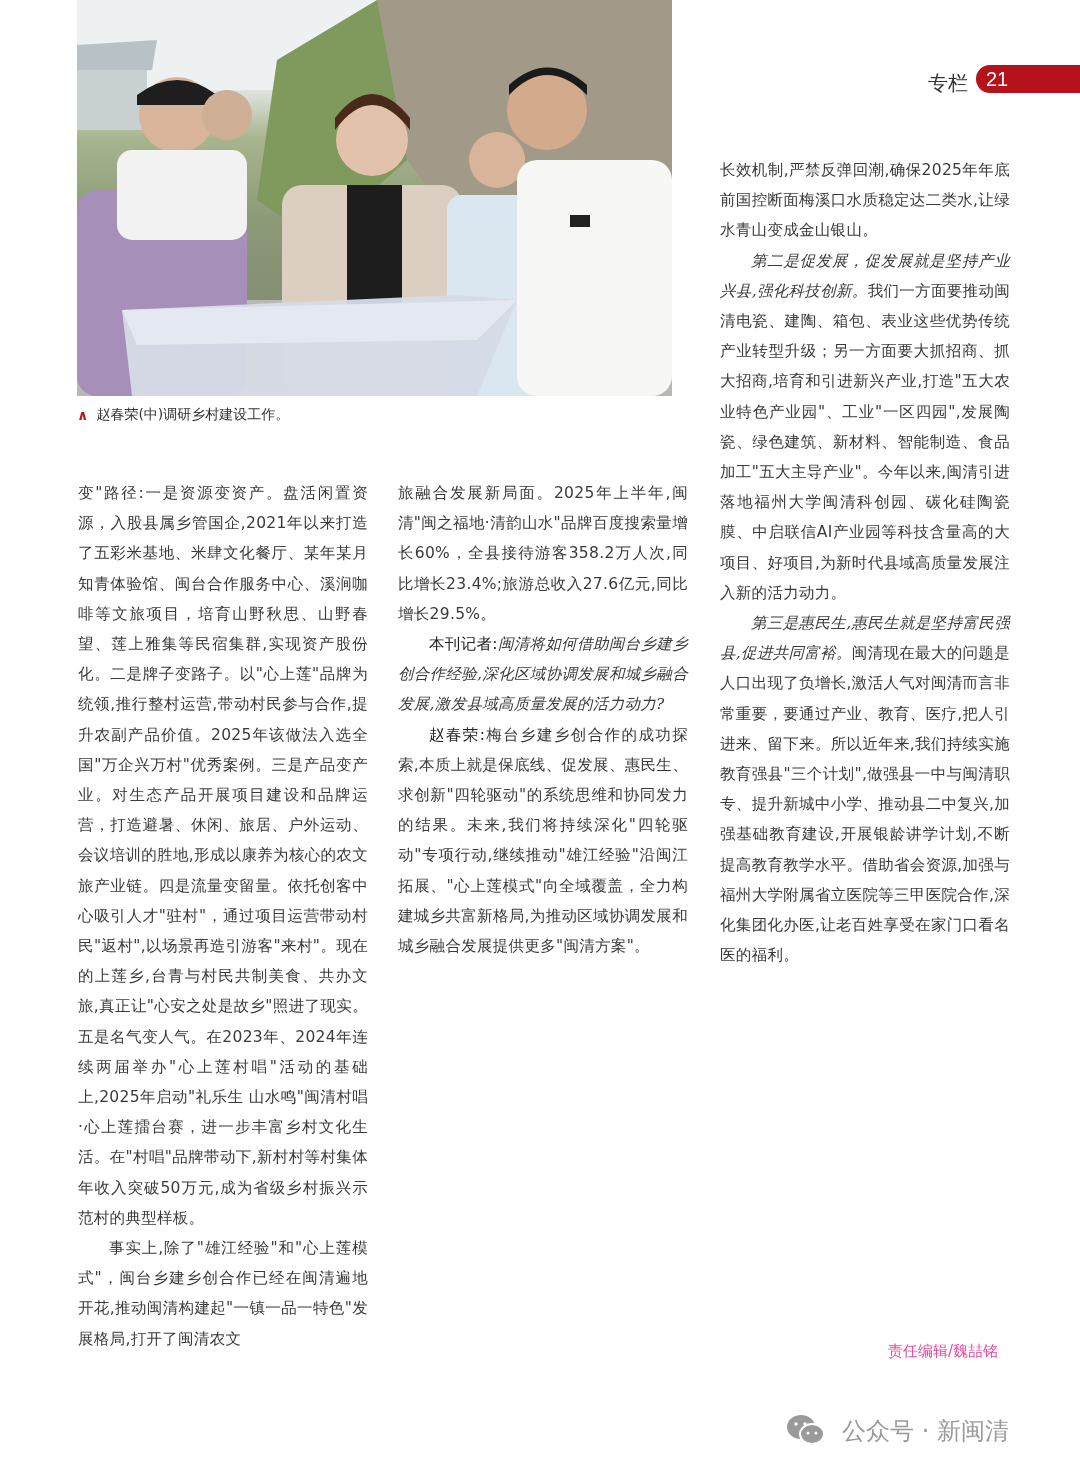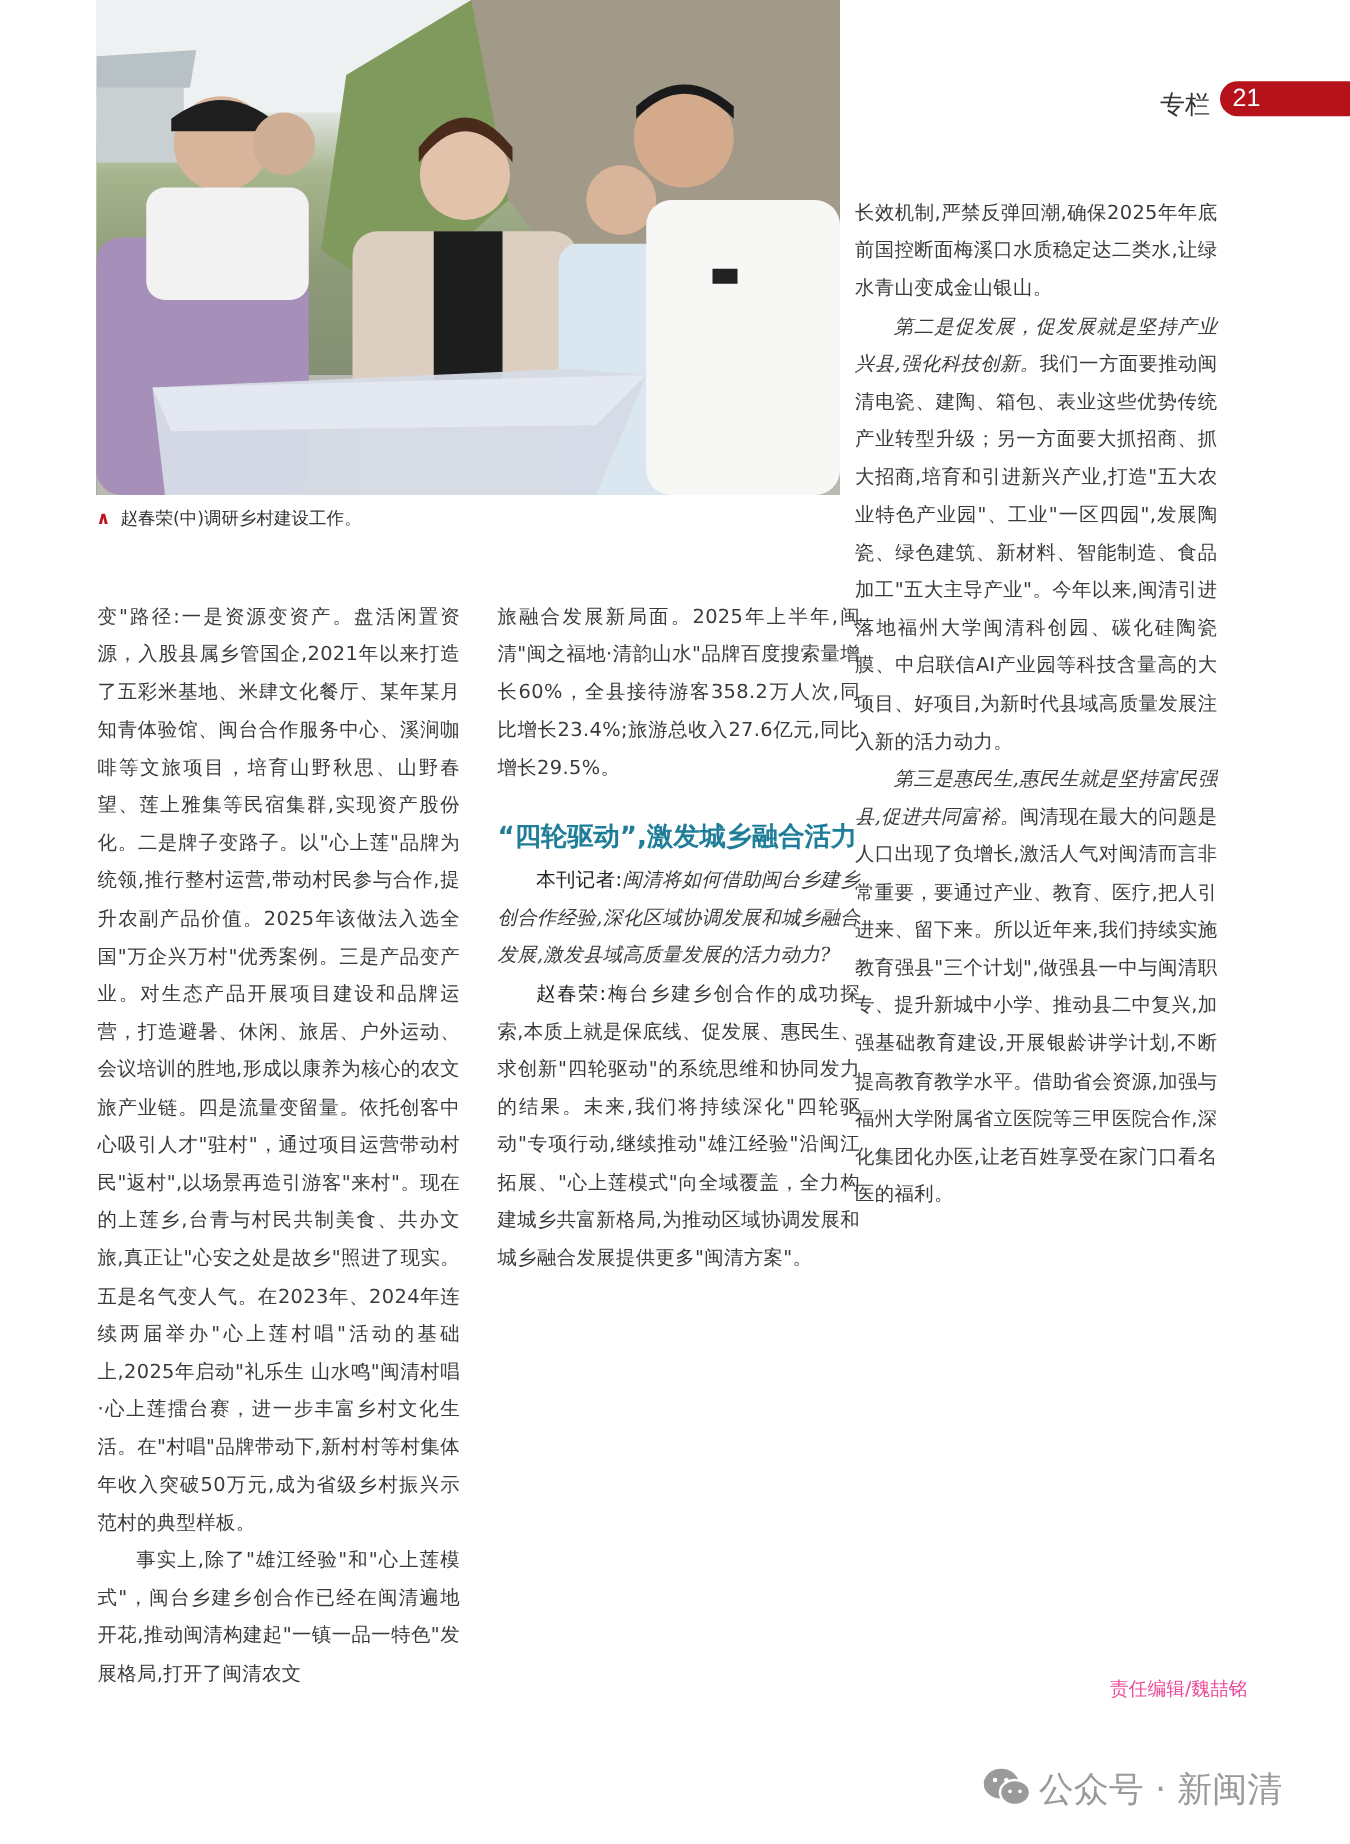--- a/index.html
+++ b/index.html
@@ -31,37 +31,37 @@
     }
     .col {
       position: absolute; width: 290px; font-size: 15.5px; line-height: 30.2px;
       color: #3a3a3a; text-align: justify; letter-spacing: 0.3px;
     }
     .col p { margin: 0; }
     .indent { text-indent: 2em; }
     .kai { font-family: "DejaVu Serif", "Liberation Serif", serif; font-style: italic; }
     .col1 { left: 78px; top: 478px; }
     .col2 { left: 398px; top: 478px; }
-    .col3 { left: 684px; top: 155px; }
+    .col3 { left: 720px; top: 155px; }
     .heading {
       color: #1e7d98; font-size: 21px; font-weight: bold; margin: 24px 0 4px 0;
       line-height: 32px; letter-spacing: 0;
     }
     .strong { font-weight: normal; color: #222; }
     .endmark {
       display: inline-block; width: 13px; height: 13px; border-radius: 50%;
       background: #c0141c; color: #fff; font-size: 9px; line-height: 13px;
       text-align: center; font-weight: bold; vertical-align: middle; text-indent: 0;
     }
     .editor {
       position: absolute; left: 888px; top: 1342px; font-size: 15px; color: #ec4899;
     }
     .watermark {
-      position: absolute; left: 786px; top: 1413px; display: flex; align-items: flex-start;
-      gap: 5px; color: #9a9a9a; font-size: 28px;
+      position: absolute; left: 786px; top: 1413px; display: flex; align-items: flex-end;
+      gap: 16px; color: #9a9a9a; font-size: 24px;
     }
   </style>
 </head>
 <body>
 
 <div class="section-label">专栏</div>
 <div class="page-badge">
   <span>21</span>
 </div>
 
@@ -106,21 +106,20 @@
   <span>赵春荣(中)调研乡村建设工作。</span>
 </div>
 
 <div class="col col1">
   <p>变"路径:一是资源变资产。盘活闲置资源，入股县属乡管国企,2021年以来打造了五彩米基地、米肆文化餐厅、某年某月知青体验馆、闽台合作服务中心、溪涧咖啡等文旅项目，培育山野秋思、山野春望、莲上雅集等民宿集群,实现资产股份化。二是牌子变路子。以"心上莲"品牌为统领,推行整村运营,带动村民参与合作,提升农副产品价值。2025年该做法入选全国"万企兴万村"优秀案例。三是产品变产业。对生态产品开展项目建设和品牌运营，打造避暑、休闲、旅居、户外运动、会议培训的胜地,形成以康养为核心的农文旅产业链。四是流量变留量。依托创客中心吸引人才"驻村"，通过项目运营带动村民"返村",以场景再造引游客"来村"。现在的上莲乡,台青与村民共制美食、共办文旅,真正让"心安之处是故乡"照进了现实。五是名气变人气。在2023年、2024年连续两届举办"心上莲村唱"活动的基础上,2025年启动"礼乐生 山水鸣"闽清村唱·心上莲擂台赛，进一步丰富乡村文化生活。在"村唱"品牌带动下,新村村等村集体年收入突破50万元,成为省级乡村振兴示范村的典型样板。</p>
   <p class="indent">事实上,除了"雄江经验"和"心上莲模式"，闽台乡建乡创合作已经在闽清遍地开花,推动闽清构建起"一镇一品一特色"发展格局,打开了闽清农文</p>
 </div>
 
 <div class="col col2">
   <p>旅融合发展新局面。2025年上半年,闽清"闽之福地·清韵山水"品牌百度搜索量增长60%，全县接待游客358.2万人次,同比增长23.4%;旅游总收入27.6亿元,同比增长29.5%。</p>
-  <div class="heading">“四轮驱动”,激发城乡融合活力</div>
   <p class="indent">
     <span class="strong">本刊记者:</span><span class="kai">闽清将如何借助闽台乡建乡创合作经验,深化区域协调发展和城乡融合发展,激发县域高质量发展的活力动力?</span>
   </p>
   <p class="indent">
     <span class="strong">赵春荣:</span><span>梅台乡建乡创合作的成功探索,本质上就是保底线、促发展、惠民生、求创新"四轮驱动"的系统思维和协同发力的结果。未来,我们将持续深化"四轮驱动"专项行动,继续推动"雄江经验"沿闽江拓展、"心上莲模式"向全域覆盖，全力构建城乡共富新格局,为推动区域协调发展和城乡融合发展提供更多"闽清方案"。</span>
   </p>
 </div>
 
 <div class="col col3">
   <p>长效机制,严禁反弹回潮,确保2025年年底前国控断面梅溪口水质稳定达二类水,让绿水青山变成金山银山。</p>

